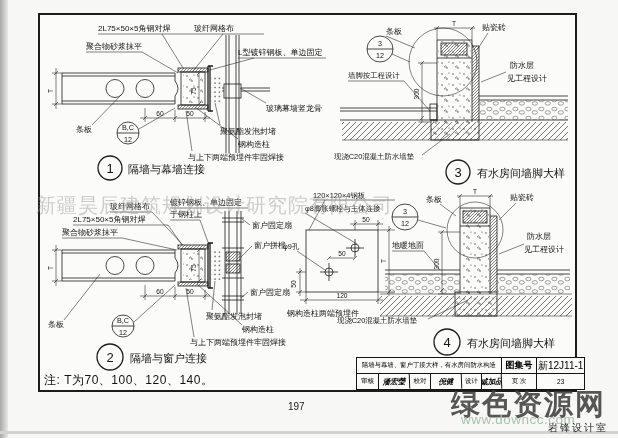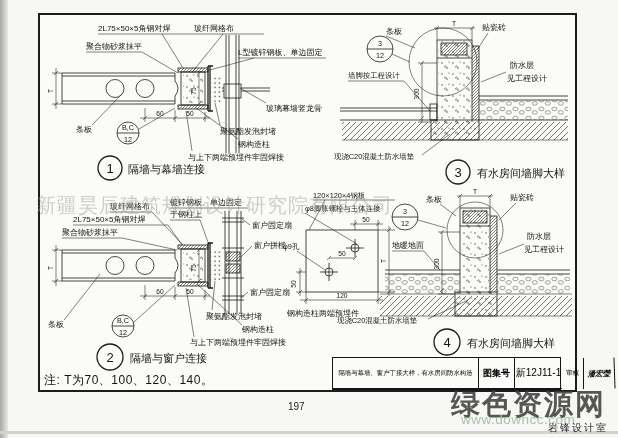--- a/index.html
+++ b/index.html
@@ -29,22 +29,22 @@
   
   #wm-company{left:36px;top:192px;width:545px;font-size:20px;color:#9a9a9a;opacity:.48;
               white-space:nowrap;letter-spacing:1px;z-index:40;}
   #wm-green{left:451px;top:385px;font-size:29px;font-weight:bold;color:#404040;opacity:.88;
             letter-spacing:2px;z-index:50;white-space:nowrap;}
   #wm-url{left:461px;top:412px;font-size:13.5px;color:#a9c3a9;z-index:50;letter-spacing:.5px;}
   #studio{left:548px;top:421px;font-size:10px;color:#222;letter-spacing:2px;z-index:50;}
   #page-num{left:288px;top:401px;font-size:10px;color:#222;}
   #note-text{left:44px;top:372px;font-size:12px;color:#141414;letter-spacing:.5px;}
   
-  #title-block{left:332px;top:357px;width:229px;height:33px;border:1.5px solid #141414;
-               display:flex;flex-direction:row;background:#fbfbf9;z-index:30;box-sizing:border-box;}
+  #title-block{left:356px;top:357px;width:229px;height:33px;border:1.5px solid #141414;
+               display:flex;flex-direction:column;background:#fbfbf9;z-index:30;box-sizing:border-box;}
   #title-block .row{display:flex;flex:1;}
   #title-block .cell{border-right:1px solid #141414;display:flex;align-items:center;justify-content:center;
                      box-sizing:border-box;overflow:hidden;white-space:nowrap;}
   #title-block .r1{border-bottom:1px solid #141414;}
   .tb-title{width:146px;font-size:6.4px;}
   .tb-atlas-label{width:36px;font-size:9px;font-weight:bold;}
   .tb-atlas-no{width:47px;font-size:10px;border-right:none!important;}
   .tb-s{font-size:6.5px;}
   .sig{font-size:7.5px;font-style:italic;transform:rotate(-2deg);font-weight:bold;}
   .w22{width:22px;} .w31{width:31px;} .w20{width:20px;}

